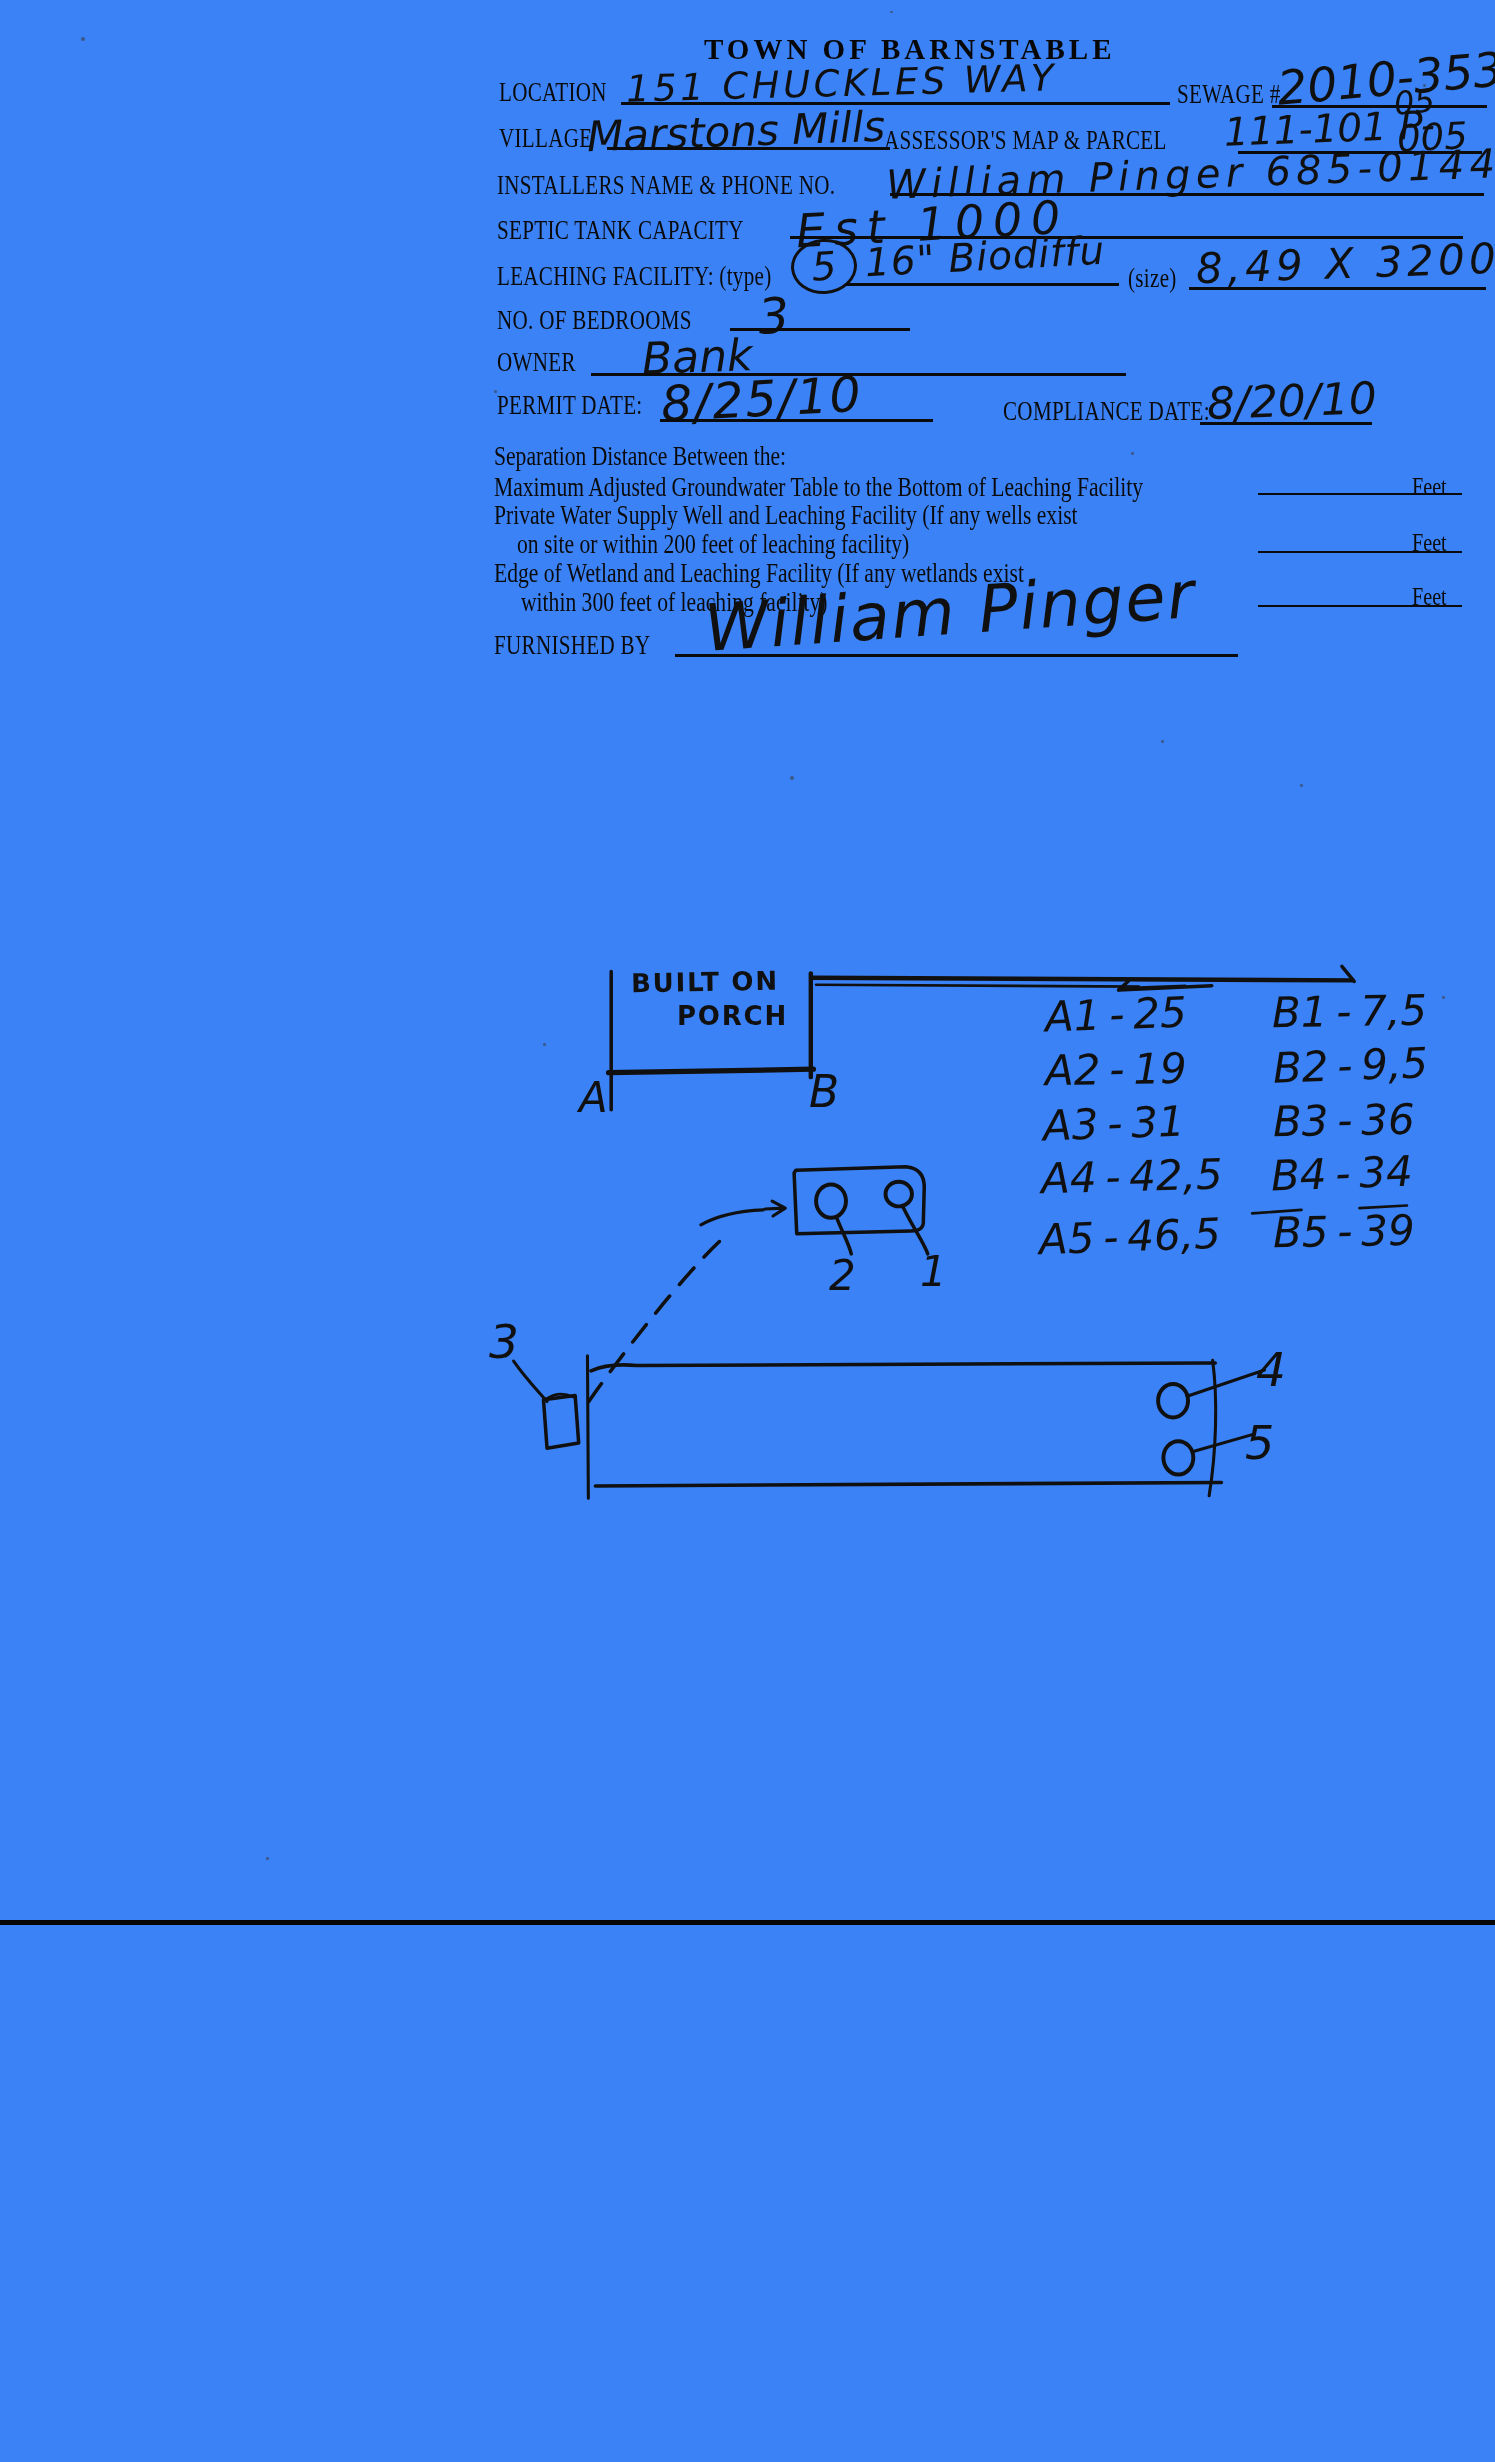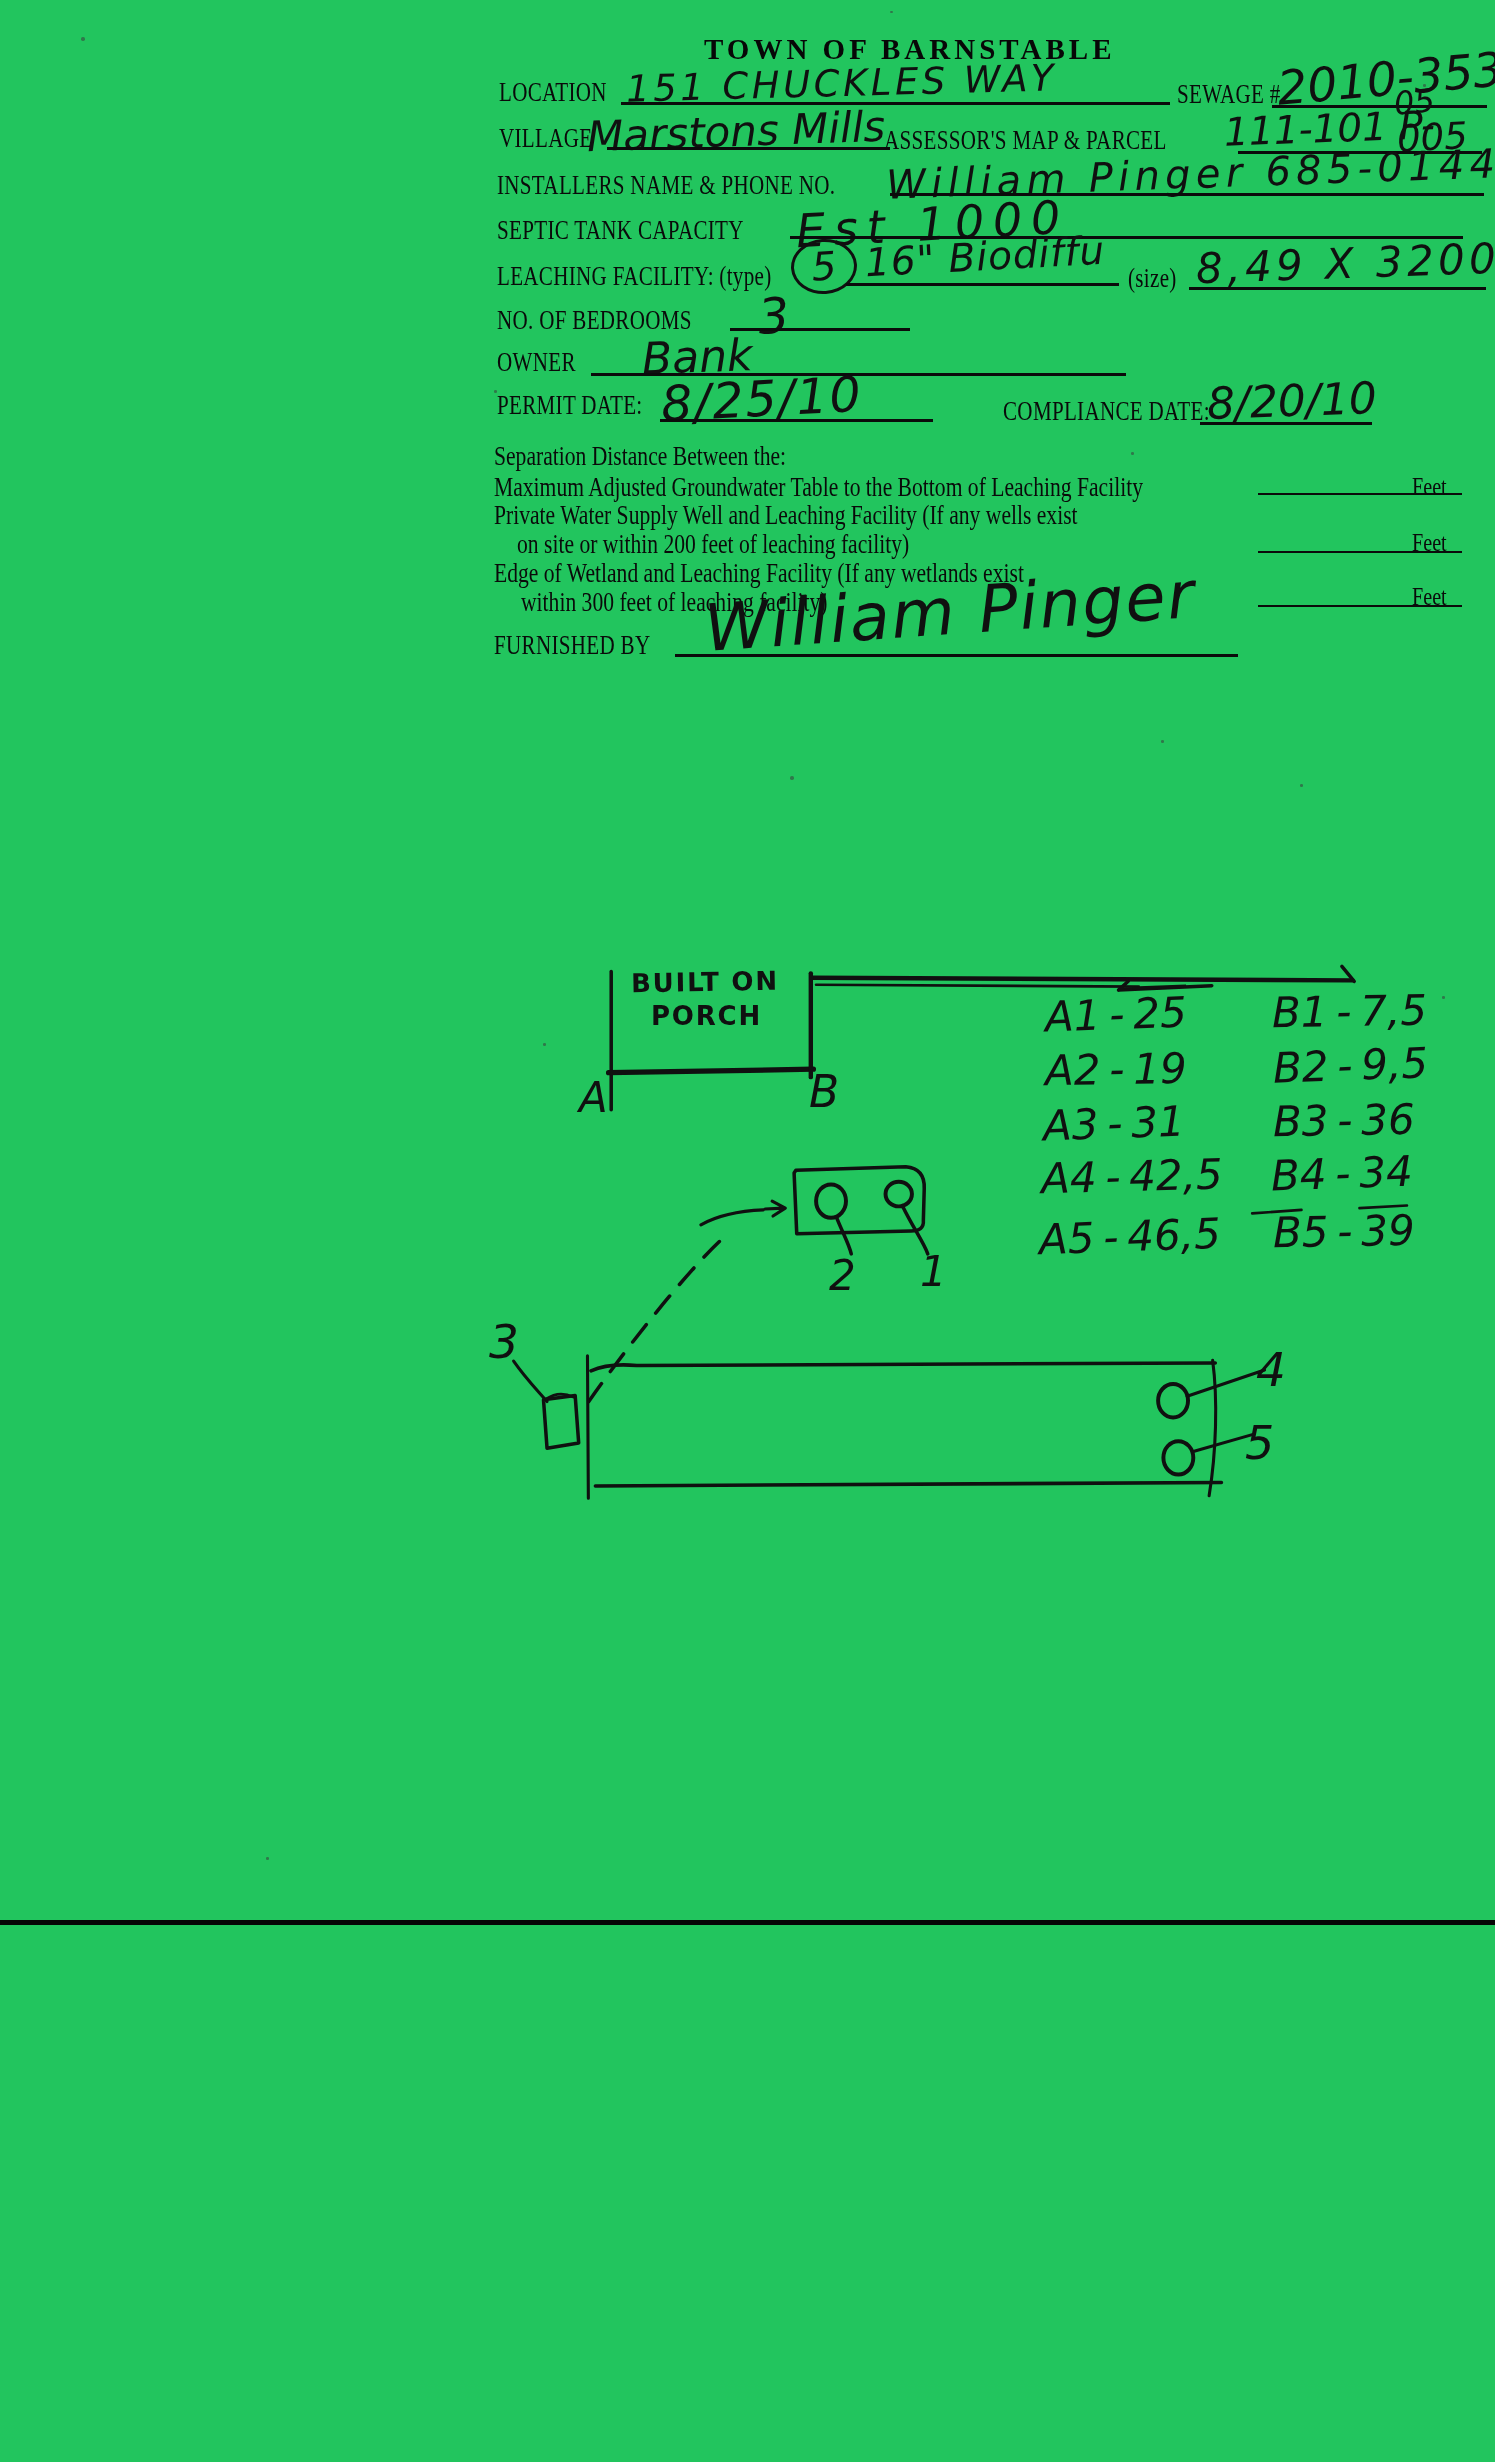--- a/index.html
+++ b/index.html
@@ -1,16 +1,16 @@
 <!DOCTYPE html>
 <html style="font-size:14px"><head>
 <meta charset="utf-8">
 <style>
   html,body{margin:0;padding:0;background:#ffffff;}
-  .page{position:relative;width:1495px;height:2462px;background:#22c55e;overflow:hidden;
+  .page{position:relative;width:1495px;height:2462px;background:#3b82f6;overflow:hidden;
         font-family:"Liberation Serif",serif;color:#0c0c0c;}
   .lbl{position:absolute;white-space:nowrap;font-size:27px;letter-spacing:0.4px;
        transform:scaleX(.78);transform-origin:0 0;color:#0a0a0a;}
   .para{position:absolute;white-space:nowrap;font-size:27px;transform:scaleX(.8);
         transform-origin:0 0;color:#0a0a0a;}
   .feet{position:absolute;white-space:nowrap;font-size:24.6px;transform:scaleX(.82);
         transform-origin:0 0;color:#0a0a0a;}
   .title{position:absolute;font-weight:bold;font-size:29px;letter-spacing:4px;
          white-space:nowrap;color:#070707;}
   .hw{position:absolute;white-space:nowrap;font-family:"DejaVu Sans",sans-serif;
@@ -134,21 +134,21 @@
       <path d="M1350,1588 L1438,1558" stroke-width="3.5"></path>
       <ellipse cx="1340" cy="1658" rx="17" ry="19" stroke-width="4.5"></ellipse>
       <path d="M1356,1651 L1426,1631" stroke-width="3.5"></path>
 
       <path d="M1272,1126 L1378,1121 M1272,1126 L1283,1116" stroke-width="4"></path>
       <path d="M1424,1380 L1480,1376 M1546,1374 L1600,1371" stroke-width="3"></path>
     </g>
   </svg>
 
   <div class="hwb" style="left:631px;top:967px;font-size:26px;letter-spacing:1.8px;transform:rotate(-1deg);">BUILT ON</div>
-  <div class="hwb" style="left:651px;top:1001px;font-size:26px;letter-spacing:1.8px;">PORCH</div>
+  <div class="hwb" style="left:677px;top:1001px;font-size:26px;letter-spacing:1.8px;">PORCH</div>
   <div class="hw" style="left:579px;top:1073px;font-size:42px;">A</div>
   <div class="hw" style="left:809px;top:1066px;font-size:44px;">B</div>
   <div class="hw" style="left:829px;top:1251px;font-size:42px;">2</div>
   <div class="hw" style="left:920px;top:1247px;font-size:42px;">1</div>
   <div class="hw" style="left:489px;top:1314px;font-size:47px;">3</div>
   <div class="hw" style="left:1256px;top:1342px;font-size:47px;">4</div>
   <div class="hw" style="left:1245px;top:1416px;font-size:46px;">5</div>
 
   <div class="m-row" style="left:1045px;top:990px;transform:rotate(-2deg);">
     <span>A1</span><span class="dash">-</span><span class="overbar">25</span>

